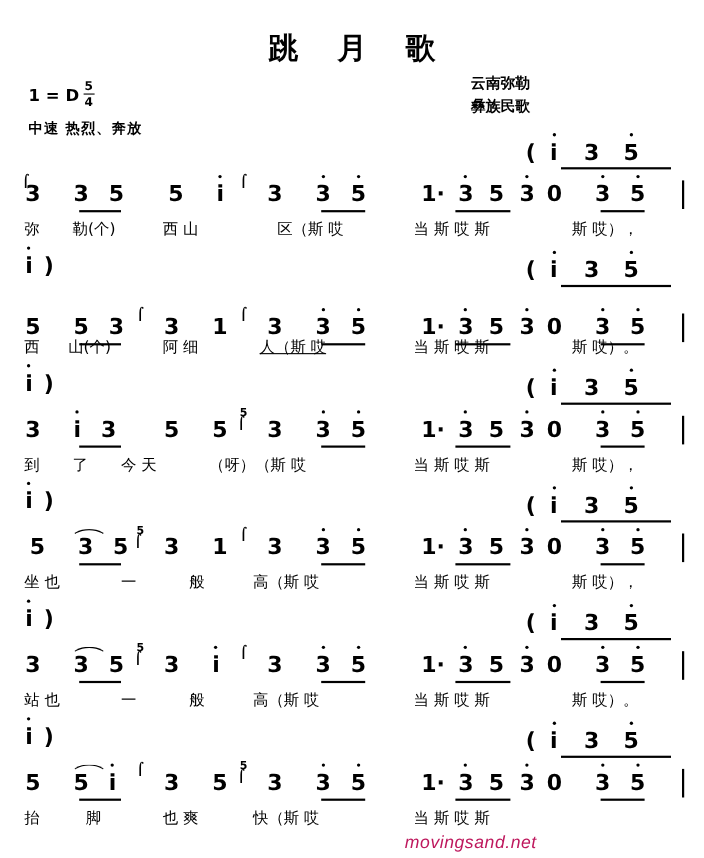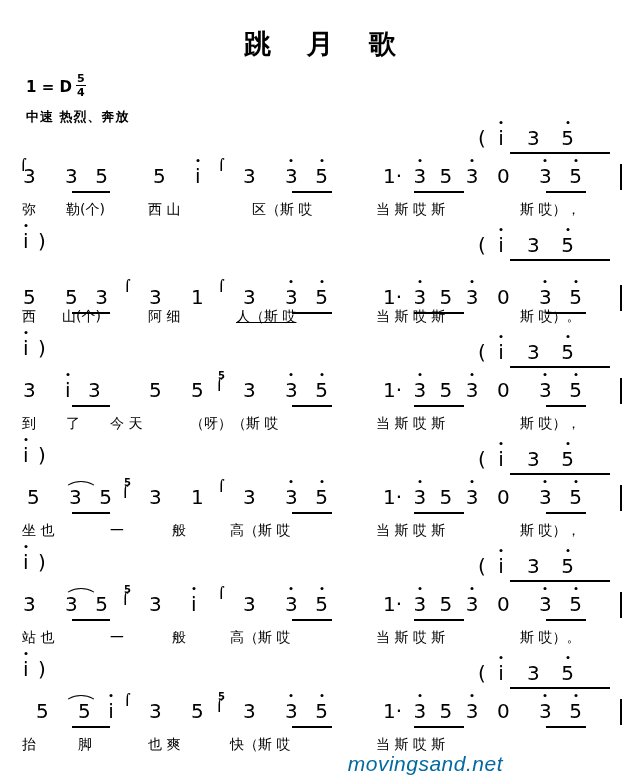--- a/index.html
+++ b/index.html
@@ -93,21 +93,21 @@
     height: 40px;
   }
   .lyric-row {
     position: relative;
     height: 26px;
   }
   .cell {
     position: absolute;
     font-family: "DejaVu Sans", sans-serif;
     font-size: 20px;
-    font-weight: normal;
+    font-weight: bold;
     white-space: nowrap;
     line-height: 1;
   }
   .lyric {
     position: absolute;
     font-family: "DejaVu Sans", sans-serif;
     font-size: 14px;
     white-space: nowrap;
     line-height: 1;
   }
@@ -152,26 +152,26 @@
   }
   .rightbar {
     position: absolute;
     right: 18px;
     width: 1.8px;
     background: #000;
     height: 26px;
   }
   .watermark {
     position: absolute;
-    right: 5px;
+    right: 20px;
     bottom: 4px;
     font-family: "Liberation Sans", sans-serif;
-    font-size: 21px;
+    font-size: 16px;
     font-style: italic;
-    color: #0369a1;
+    color: #be185d;
     letter-spacing: 0.5px;
     user-select: none;
   }
 </style>
 </head>
 <body>
 
 <div class="sheet">
 
   <div class="title">跳 月 歌</div>
@@ -179,20 +179,24 @@
   <div class="keyblock">
     <span>1 = D</span>
     <span class="frac">
       <span class="num">5</span>
       <span class="den">4</span>
     </span>
   </div>
 
   <div class="tempo">中速  热烈、奔放</div>
 
+  <div class="credits">
+    <div>云南弥勒</div>
+    <div>彝族民歌</div>
+  </div>
 
   <div class="system" style="top:128px;">
 
     <div class="notes-row" style="height:34px;">
       <div class="cell" style="left:478px; top:0;">
         <span style="font-size:20px;">(</span>
         <span class="ng" style="margin-left:6px;"><span class="dot"></span>i</span>
         <span class="ng" style="margin-left:16px;">3</span>
         <span class="ng" style="margin-left:14px;"><span class="dot"></span>5</span>
       </div>
@@ -523,21 +527,21 @@
         <span style="font-size:20px;">(</span>
         <span class="ng" style="margin-left:6px;"><span class="dot"></span>i</span>
         <span class="ng" style="margin-left:16px;">3</span>
         <span class="ng" style="margin-left:14px;"><span class="dot"></span>5</span>
       </div>
       <div class="beam" style="left:510px; top:24px; width:100px;"></div>
     </div>
 
     <div class="notes-row" style="top:0;">
       <div class="slur" style="left:64px; top:-2px; width:32px;"></div>
-      <div class="cell" style="left:22px; top:4px;margin-left:13px;">
+      <div class="cell" style="left:22px; top:4px;">
         <span class="ng">5</span>
         <span class="ng" style="margin-left:22px;">5</span>
         <span class="ng" style="margin-left:10px;"><span class="dot"></span>i</span>
       </div>
       <div class="beam" style="left:72px; top:29px; width:38px;"></div>
 
       <div class="orn" style="left:124px; top:-4px;">⌠</div>
       <div class="cell" style="left:148px; top:4px;">
         <span class="ng">3</span>
         <span class="ng" style="margin-left:22px;">5</span>

